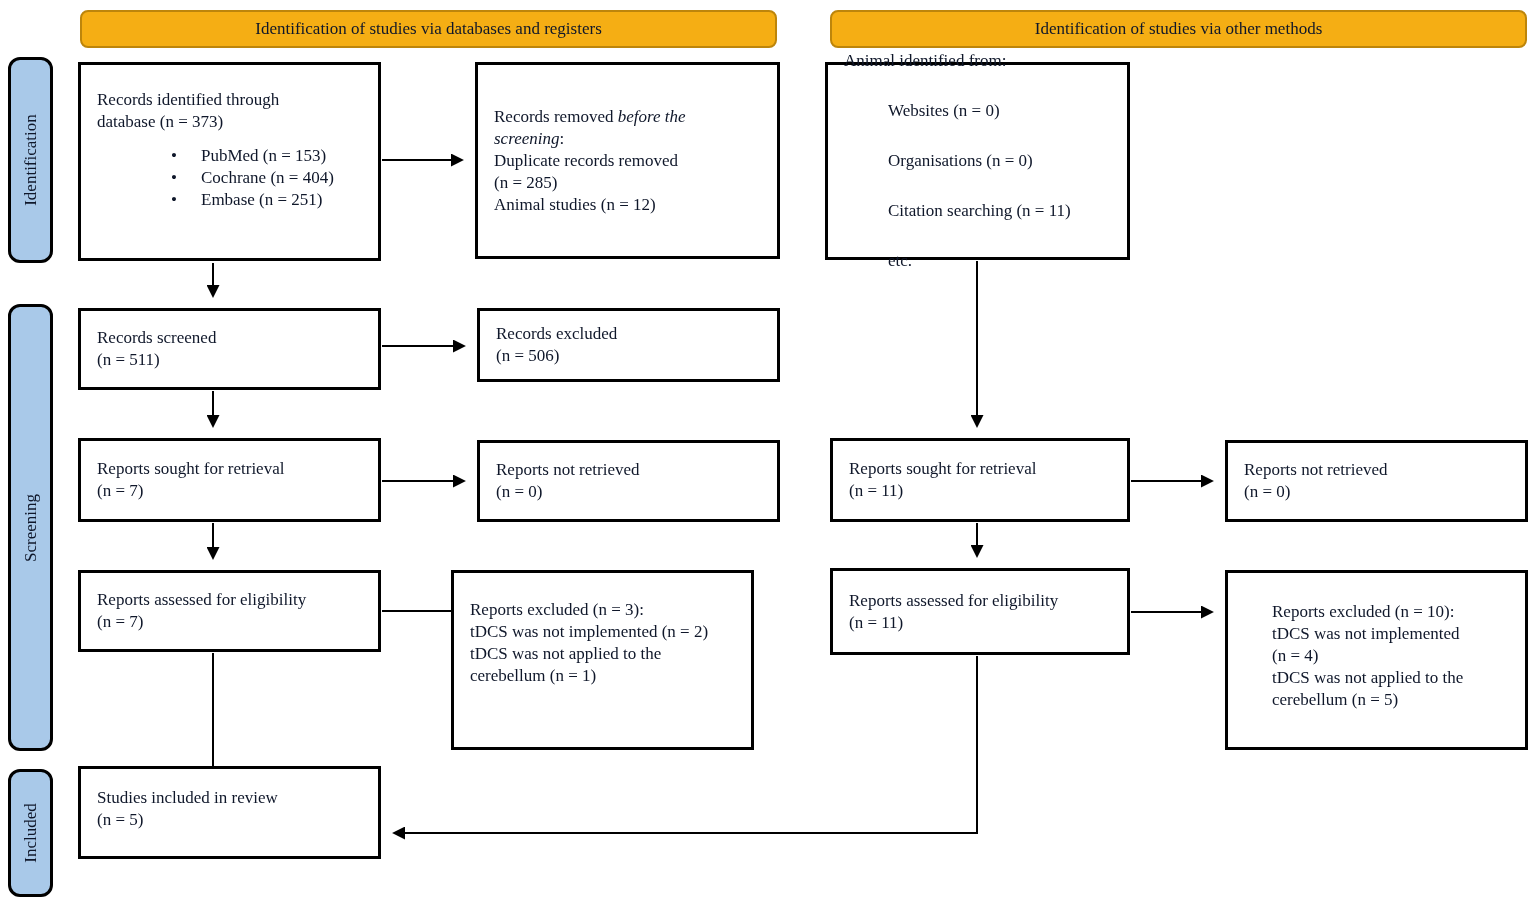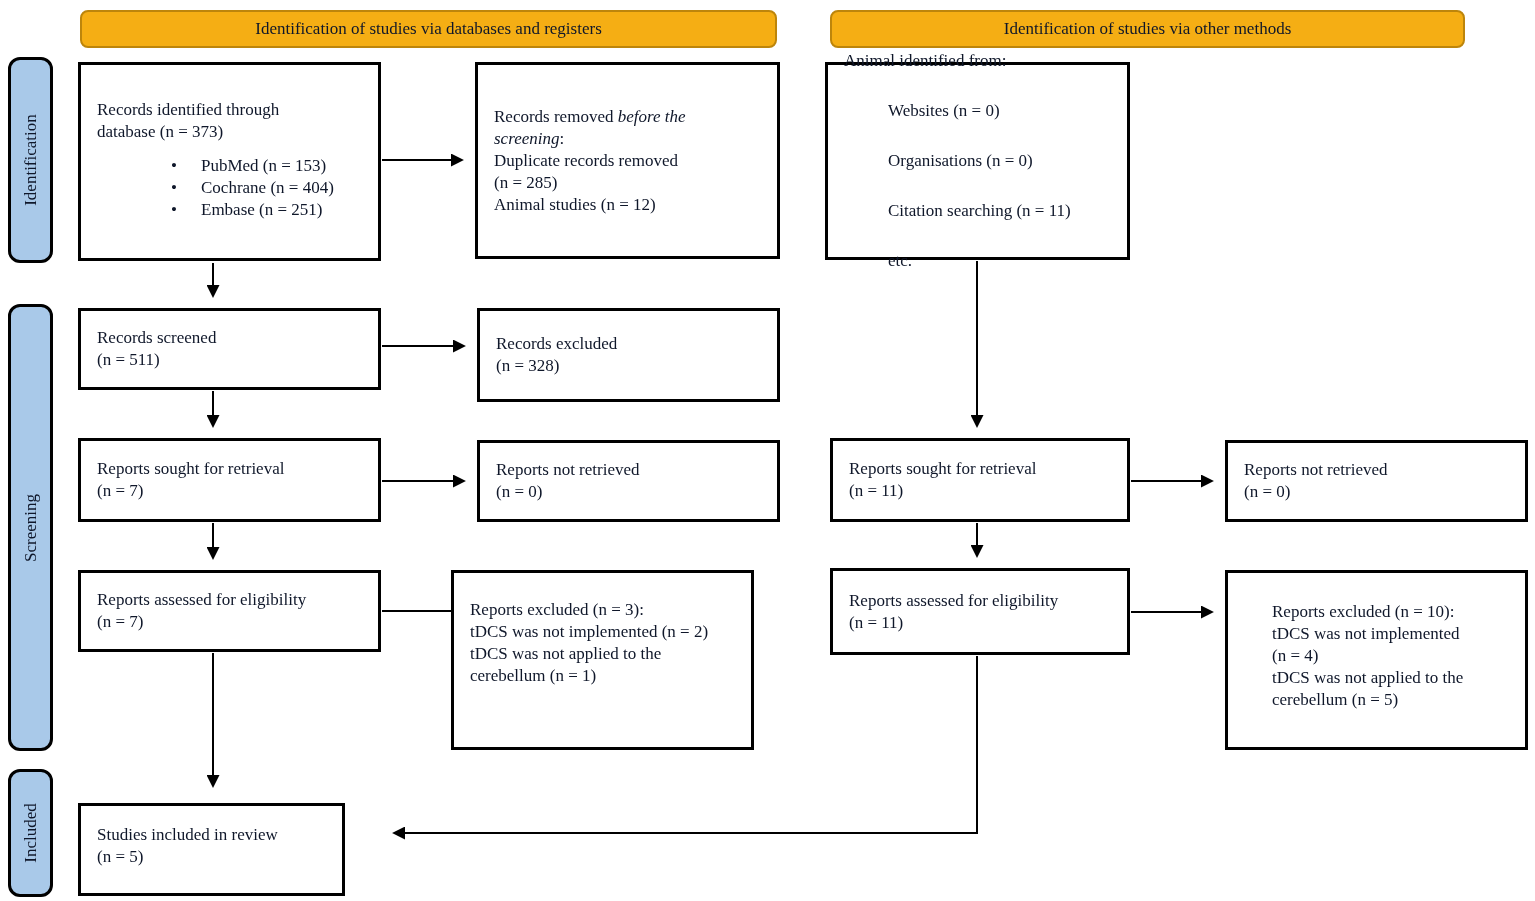--- a/index.html
+++ b/index.html
@@ -19,21 +19,21 @@
     height: 38px;
     background: #f5ae14;
     border: 2px solid #bd850b;
     border-radius: 8px;
     display: flex;
     align-items: center;
     justify-content: center;
     font-size: 17px;
   }
   .banner-left  { left: 80px;  top: 10px; width: 697px; }
-  .banner-right { left: 830px; top: 10px; width: 635px; }
+  .banner-right { left: 830px; top: 10px; width: 697px; }
   .stage {
     position: absolute;
     left: 8px;
     width: 45px;
     background: #a9c9e9;
     border: 3px solid #000000;
     border-radius: 12px;
     display: flex;
     align-items: center;
     justify-content: center;
@@ -57,34 +57,34 @@
     font-size: 17px;
     line-height: 22px;
   }
   .box.top { justify-content: flex-start; }
   .bullets { margin-top: 12px; margin-left: 74px; }
   .bullet-row { display: flex; }
   .bullet-row .dot { width: 30px; }
   .indented { margin-left: 44px; margin-top: 28px; }
   .connectors { position: absolute; left: 0; top: 0; pointer-events: none; }
   
-  .b-dbid   { left: 78px;   top: 62px;  width: 303px; height: 199px; padding-top: 34px; }
+  .b-dbid   { left: 78px;   top: 62px;  width: 303px; height: 199px; padding-top: 24px; }
   .b-remov  { left: 475px;  top: 62px;  width: 305px; height: 197px; }
   .b-otherid{ left: 825px;  top: 62px;  width: 305px; height: 198px; }
   .b-screen { left: 78px;   top: 308px; width: 303px; height: 82px; }
-  .b-excl1  { left: 477px;  top: 308px; width: 303px; height: 94px; }
+  .b-excl1  { left: 477px;  top: 308px; width: 303px; height: 74px; }
   .b-sought1{ left: 78px;   top: 438px; width: 303px; height: 84px; }
   .b-notret1{ left: 477px;  top: 440px; width: 303px; height: 82px; }
   .b-sought2{ left: 830px;  top: 438px; width: 300px; height: 84px; }
   .b-notret2{ left: 1225px; top: 440px; width: 303px; height: 82px; }
   .b-assess1{ left: 78px;   top: 570px; width: 303px; height: 82px; }
   .b-rexcl1 { left: 451px;  top: 570px; width: 303px; height: 180px; padding-top: 26px; }
   .b-assess2{ left: 830px;  top: 568px; width: 300px; height: 87px; }
   .b-rexcl2 { left: 1225px; top: 570px; width: 303px; height: 180px; padding-top: 28px; padding-left: 44px; }
-  .b-incl   { left: 78px;   top: 803px; width: 267px; height: 93px; padding-top: 18px; }
+  .b-incl   { left: 78px;   top: 766px; width: 303px; height: 93px; padding-top: 18px; }
 </style>
 </head>
 <body>
 
 <div class="canvas">
 
   <div class="banner banner-left">
     <span>Identification of studies via databases and registers</span>
   </div>
   <div class="banner banner-right">
@@ -158,21 +158,21 @@
     <div class="indented">Citation searching (n = 11)</div>
     <div class="indented">etc.</div>
   </div>
 
   <div class="box b-screen">
     <div>Records screened</div>
     <div>(n = 511)</div>
   </div>
   <div class="box b-excl1">
     <div>Records excluded</div>
-    <div>(n = 328)</div>
+    <div>(n = 506)</div>
   </div>
 
   <div class="box b-sought1">
     <div>Reports sought for retrieval</div>
     <div>(n = 7)</div>
   </div>
   <div class="box b-notret1">
     <div>Reports not retrieved</div>
     <div>(n = 0)</div>
   </div>

